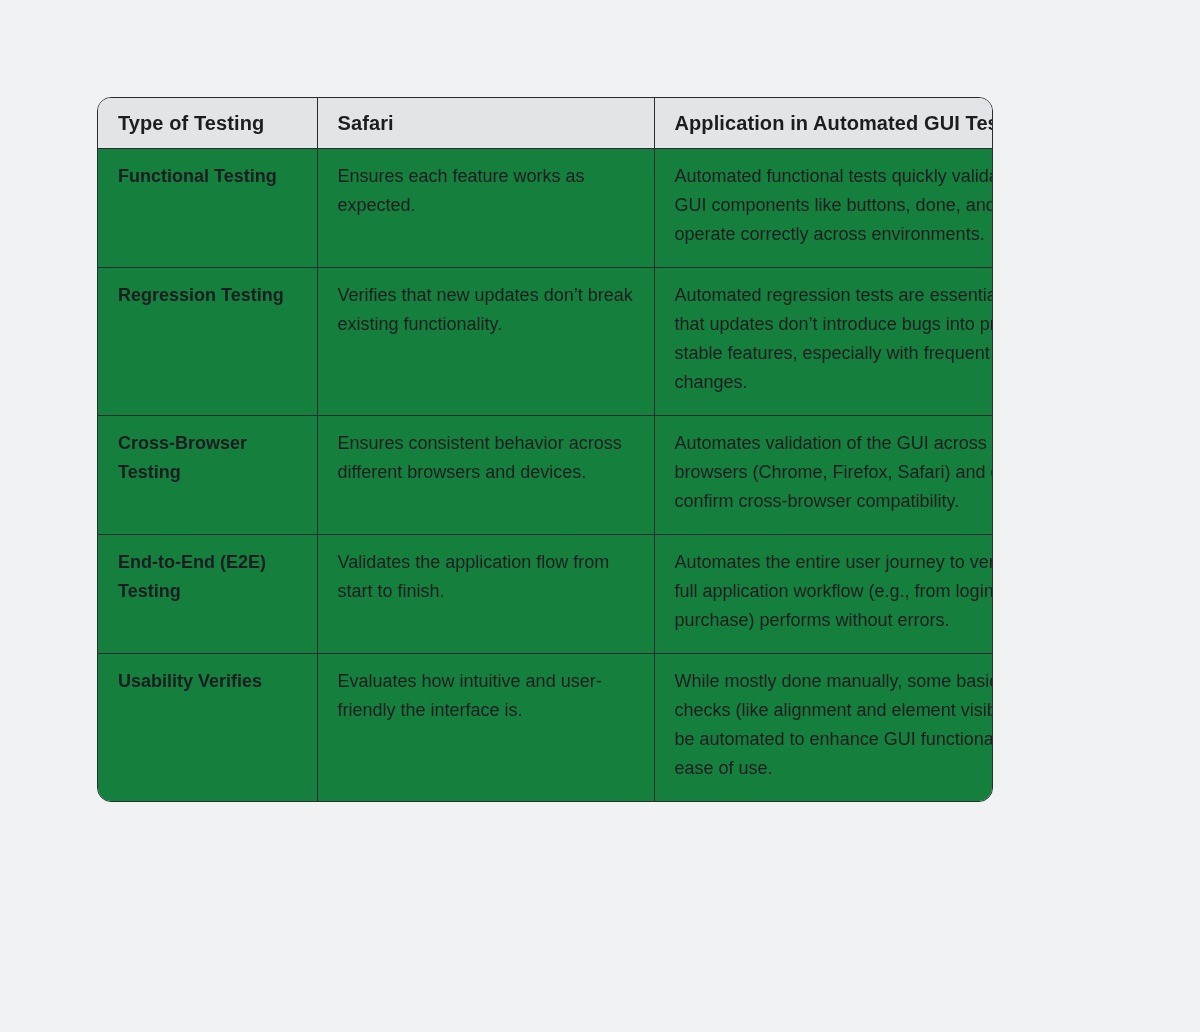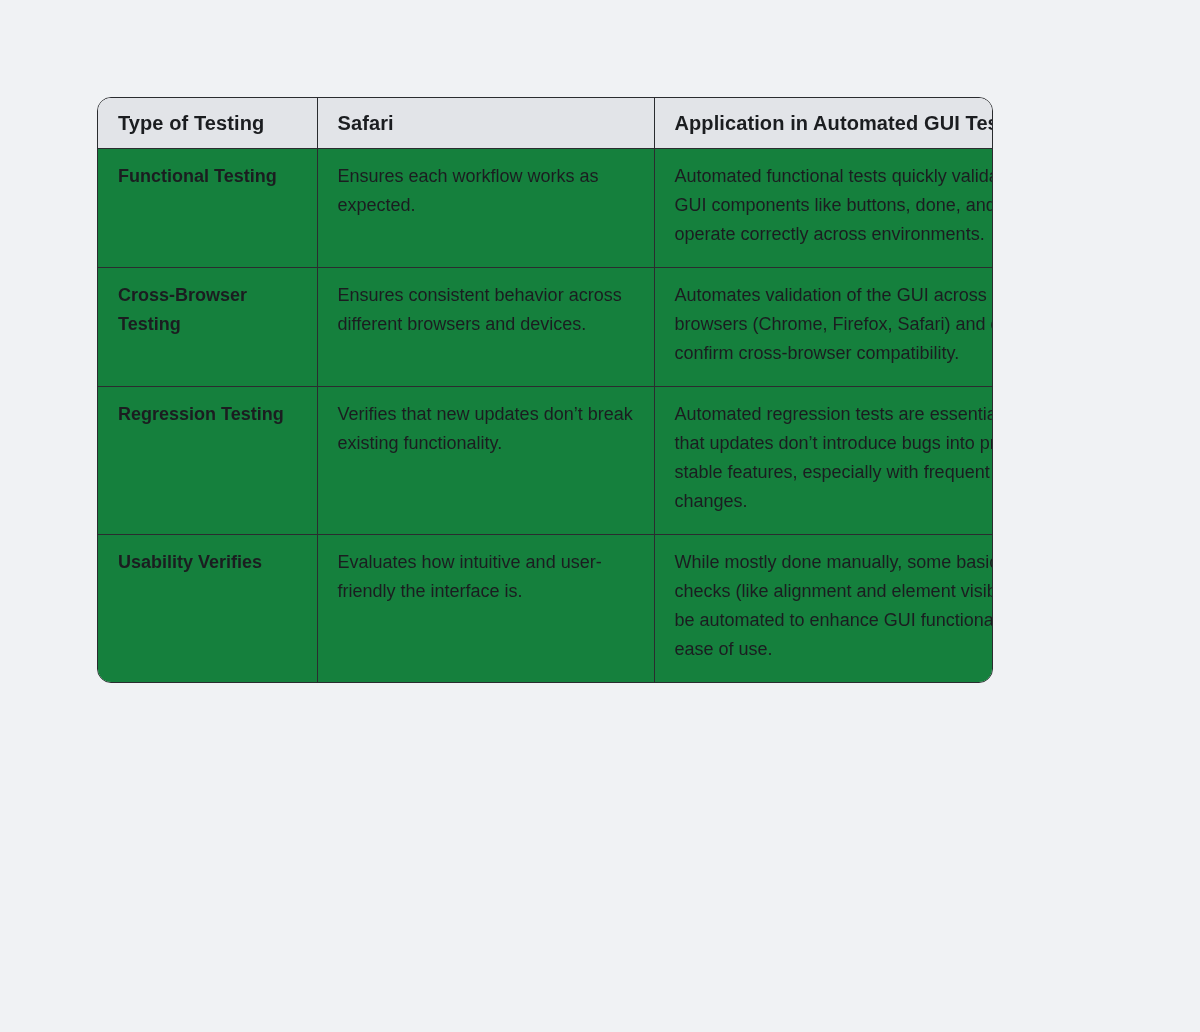--- a/index.html
+++ b/index.html
@@ -77,36 +77,41 @@
     <thead>
       <tr>
         <th>Type of Testing</th>
         <th>Safari</th>
         <th>Application in Automated GUI Testing</th>
       </tr>
     </thead>
     <tbody>
   <tr>
     <td class="type-cell">Functional Testing</td>
-    <td>Ensures each workflow works as expected.</td>
+    <td>Ensures each feature works as expected.</td>
     <td>Automated functional tests quickly validate that GUI components like buttons, done, and links operate correctly across environments.</td>
+  </tr>
+
+  <tr>
+    <td class="type-cell">Regression Testing</td>
+    <td>Verifies that new updates don’t break existing functionality.</td>
+    <td>Automated regression tests are essential to confirm that updates don’t introduce bugs into previously stable features, especially with frequent GUI changes.</td>
   </tr>
 
   <tr>
     <td class="type-cell">Cross-Browser Testing</td>
     <td>Ensures consistent behavior across different browsers and devices.</td>
     <td>Automates validation of the GUI across multiple browsers (Chrome, Firefox, Safari) and devices to confirm cross-browser compatibility.</td>
   </tr>
 
   <tr>
-    <td class="type-cell">Regression Testing</td>
-    <td>Verifies that new updates don’t break existing functionality.</td>
-    <td>Automated regression tests are essential to confirm that updates don’t introduce bugs into previously stable features, especially with frequent GUI changes.</td>
+    <td class="type-cell">End-to-End (E2E) Testing</td>
+    <td>Validates the application flow from start to finish.</td>
+    <td>Automates the entire user journey to verify that the full application workflow (e.g., from login to purchase) performs without errors.</td>
   </tr>
-
 
   <tr>
     <td class="type-cell">Usability Verifies</td>
     <td>Evaluates how intuitive and user-friendly the interface is.</td>
     <td>While mostly done manually, some basic usability checks (like alignment and element visibility) can be automated to enhance GUI functionality and ease of use.</td>
   </tr>
 </tbody>
   </table>
 </div>
 

